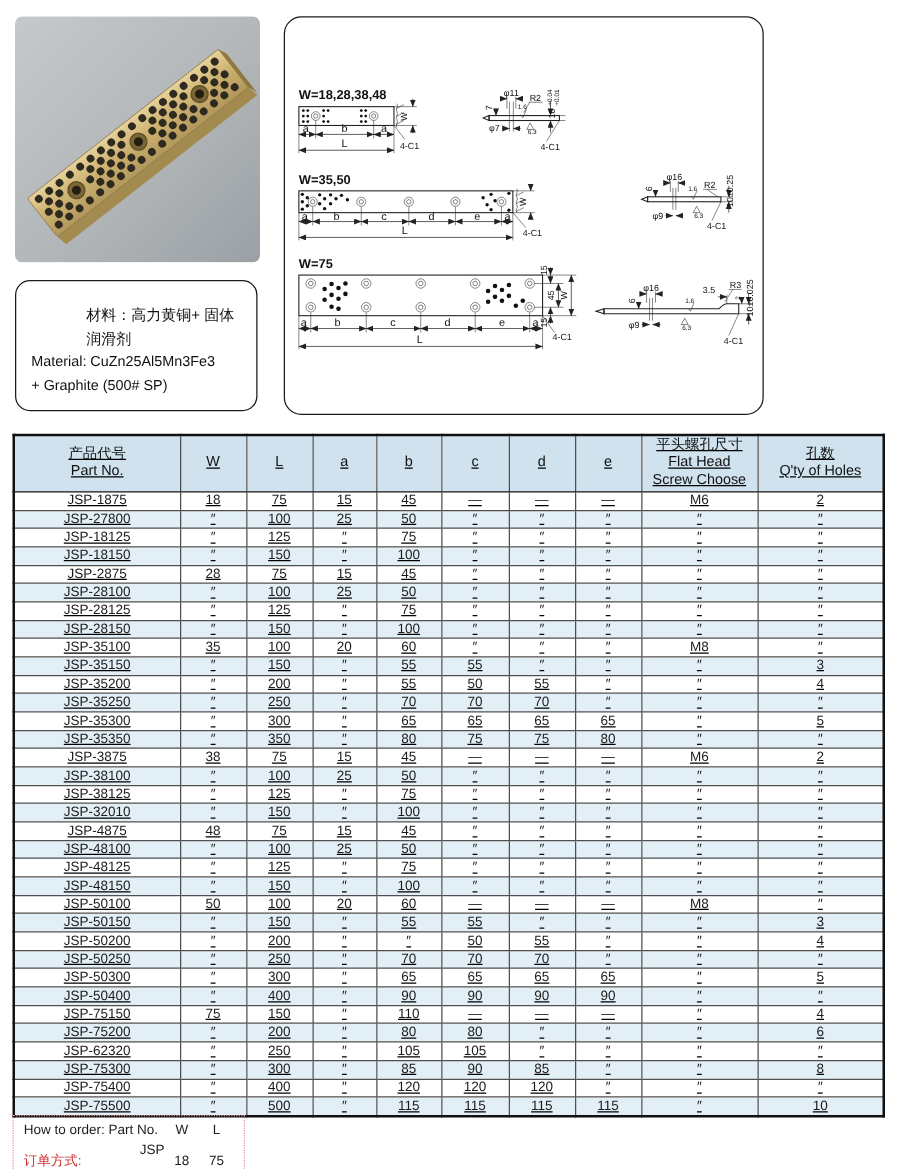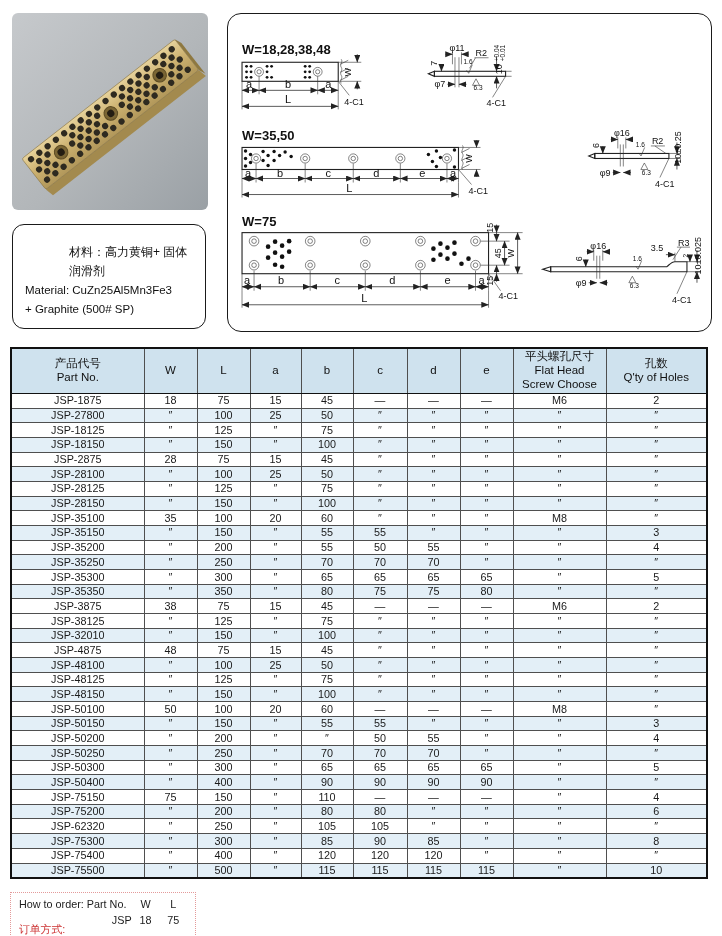--- a/index.html
+++ b/index.html
@@ -11,48 +11,48 @@
                border-radius:6px;overflow:hidden;}
   .photo-panel svg{display:block;}
 
   
   .material-box{position:absolute;left:12px;top:224px;width:194px;height:105px;
                 border:1.5px solid #1a1a1a;border-radius:12px;box-sizing:border-box;
                 padding:18px 8px 0 12px;font-size:11.5px;color:#111;line-height:1.6;}
   .material-box .zh{font-size:12px;margin-left:44px;}
 
   
-  .drawings-panel{position:absolute;left:227px;top:13px;width:485px;height:319px;
+  .drawings-panel{position:absolute;left:227px;top:13px;width:384px;height:319px;
                   border:1.5px solid #1a1a1a;border-radius:14px;box-sizing:border-box;overflow:hidden;}
   svg.drawings{display:block;width:100%;height:100%;}
   svg.drawings .dl{stroke:#222;stroke-width:1.1;fill:none;}
   svg.drawings .thin{stroke:#333;stroke-width:0.6;fill:none;}
   svg.drawings .dim{stroke:#333;stroke-width:0.8;fill:none;}
   svg.drawings text{font-family:"Liberation Sans",sans-serif;fill:#111;}
   .ttl{font-size:13px;font-weight:bold;}
   .lbl{font-size:11px;}
   .md{font-size:9px;}
   .sm{font-size:6.5px;}
   .hole{fill:#111;}
 
   
   table.parts{position:absolute;left:10px;top:347px;width:620px;
-              border-collapse:collapse;table-layout:fixed;border:2px solid #111;}
+              border-collapse:collapse;table-layout:fixed;border:2px solid #111;text-decoration:underline;}
   .parts th,.parts td{border:1px solid #4f4f4f;text-align:center;vertical-align:middle;
                       overflow:hidden;white-space:nowrap;}
   .parts thead th{background:#cfe2ee;font-weight:normal;font-size:11.5px;line-height:1.2;
                   height:42px;color:#111;border-bottom:1.5px solid #111;}
   .parts td{font-size:10.8px;color:#1a1a1a;height:13.68px;padding:0;line-height:1;}
   .parts tr.alt td{background:#e3eff7;}
 
   
   .order-box{position:absolute;left:10px;top:892px;width:186px;
              border:1.5px dotted #e39a9a;box-sizing:border-box;
              padding:4px 8px 5px 8px;font-size:10.8px;color:#1c1c1c;}
-  .order-box .row{display:flex;align-items:flex-start;line-height:1.45;}
+  .order-box .row{display:flex;align-items:flex-end;line-height:1.45;}
   .order-box .c1{width:114px;display:flex;justify-content:space-between;}
   .order-box .c2,.order-box .c3{width:28px;text-align:center;}
   .order-box .red{color:#cc3333;margin-top:9px;}
 </style>
 </head>
 <body>
 
 <div class="page">
 
   <div class="photo-panel">
@@ -717,20 +717,32 @@
           <td>38</td>
           <td>75</td>
           <td>15</td>
           <td>45</td>
           <td>—</td>
           <td>—</td>
           <td>—</td>
           <td>M6</td>
           <td>2</td>
         </tr>
+        <tr class="alt">
+          <td>JSP-38100</td>
+          <td>″</td>
+          <td>100</td>
+          <td>25</td>
+          <td>50</td>
+          <td>″</td>
+          <td>″</td>
+          <td>″</td>
+          <td>″</td>
+          <td>″</td>
+        </tr>
         <tr>
           <td>JSP-38125</td>
           <td>″</td>
           <td>125</td>
           <td>″</td>
           <td>75</td>
           <td>″</td>
           <td>″</td>
           <td>″</td>
           <td>″</td>

